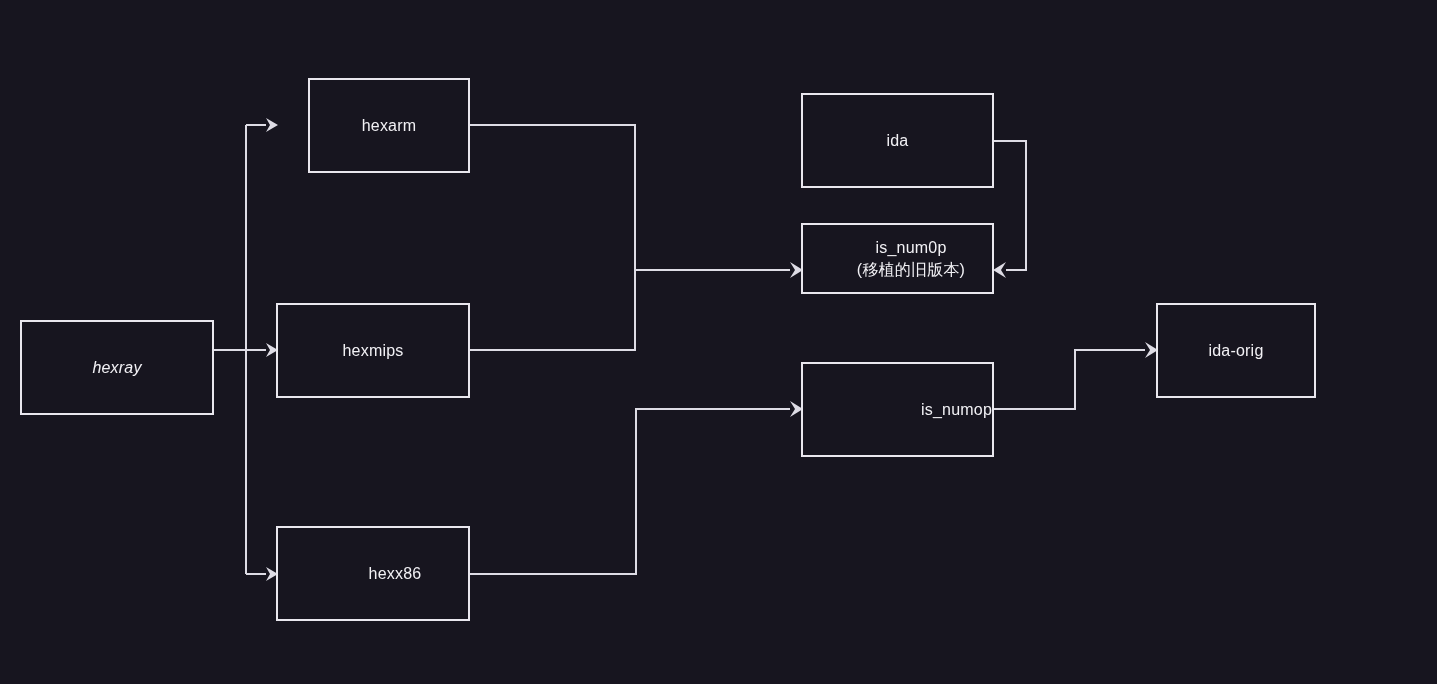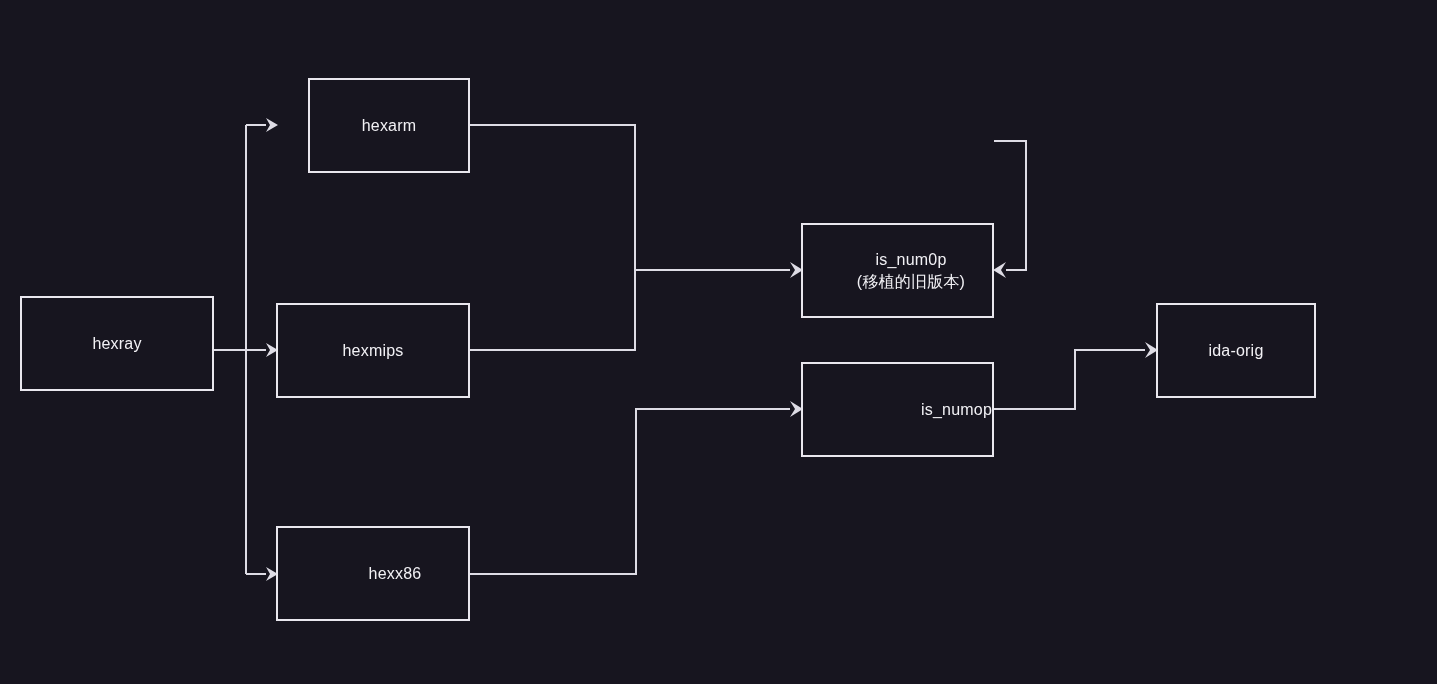--- a/index.html
+++ b/index.html
@@ -81,38 +81,41 @@
     <path d="M 470 574 L 636 574 L 636 409 L 790 409"></path>
     <polygon points="790,401 803,409 790,417 795,409"></polygon>
 
     <path d="M 994 141 L 1026 141 L 1026 270 L 1006 270"></path>
     <polygon points="1006,262 993,270 1006,278 1001,270"></polygon>
 
     <path d="M 994 409 L 1075 409 L 1075 350 L 1145 350"></path>
     <polygon points="1145,342 1158,350 1145,358 1150,350"></polygon>
   </svg>
 
-  <div class="node" style="left:20px; top:296px; width:194px; height:95px;">
+  <div class="node" style="left:20px; top:320px; width:194px; height:95px;font-style:italic;">
     <span class="node-label">hexray</span>
   </div>
 
   <div class="node" style="left:276px; top:78px; width:162px; height:95px;margin-left:32px;">
     <span class="node-label">hexarm</span>
   </div>
 
   <div class="node" style="left:276px; top:303px; width:194px; height:95px;">
     <span class="node-label">hexmips</span>
   </div>
 
   <div class="node" style="left:276px; top:526px; width:194px; height:95px;padding-left:44px;">
     <span class="node-label">hexx86</span>
   </div>
 
+  <div class="node" style="left:801px; top:93px; width:193px; height:95px;">
+    <span class="node-label">ida</span>
+  </div>
 
-  <div class="node" style="left:801px; top:223px; width:193px; height:95px;padding-left:27px;">
+  <div class="node" style="left:801px; top:223px; width:193px; height:71px;padding-left:27px;">
     <span class="node-label">is_num0p
 (移植的旧版本)</span>
   </div>
 
   <div class="node" style="left:801px; top:362px; width:193px; height:95px;text-align:right;">
     <span class="node-label">is_numop</span>
   </div>
 
   <div class="node" style="left:1156px; top:303px; width:160px; height:95px;">
     <span class="node-label">ida-orig</span>

